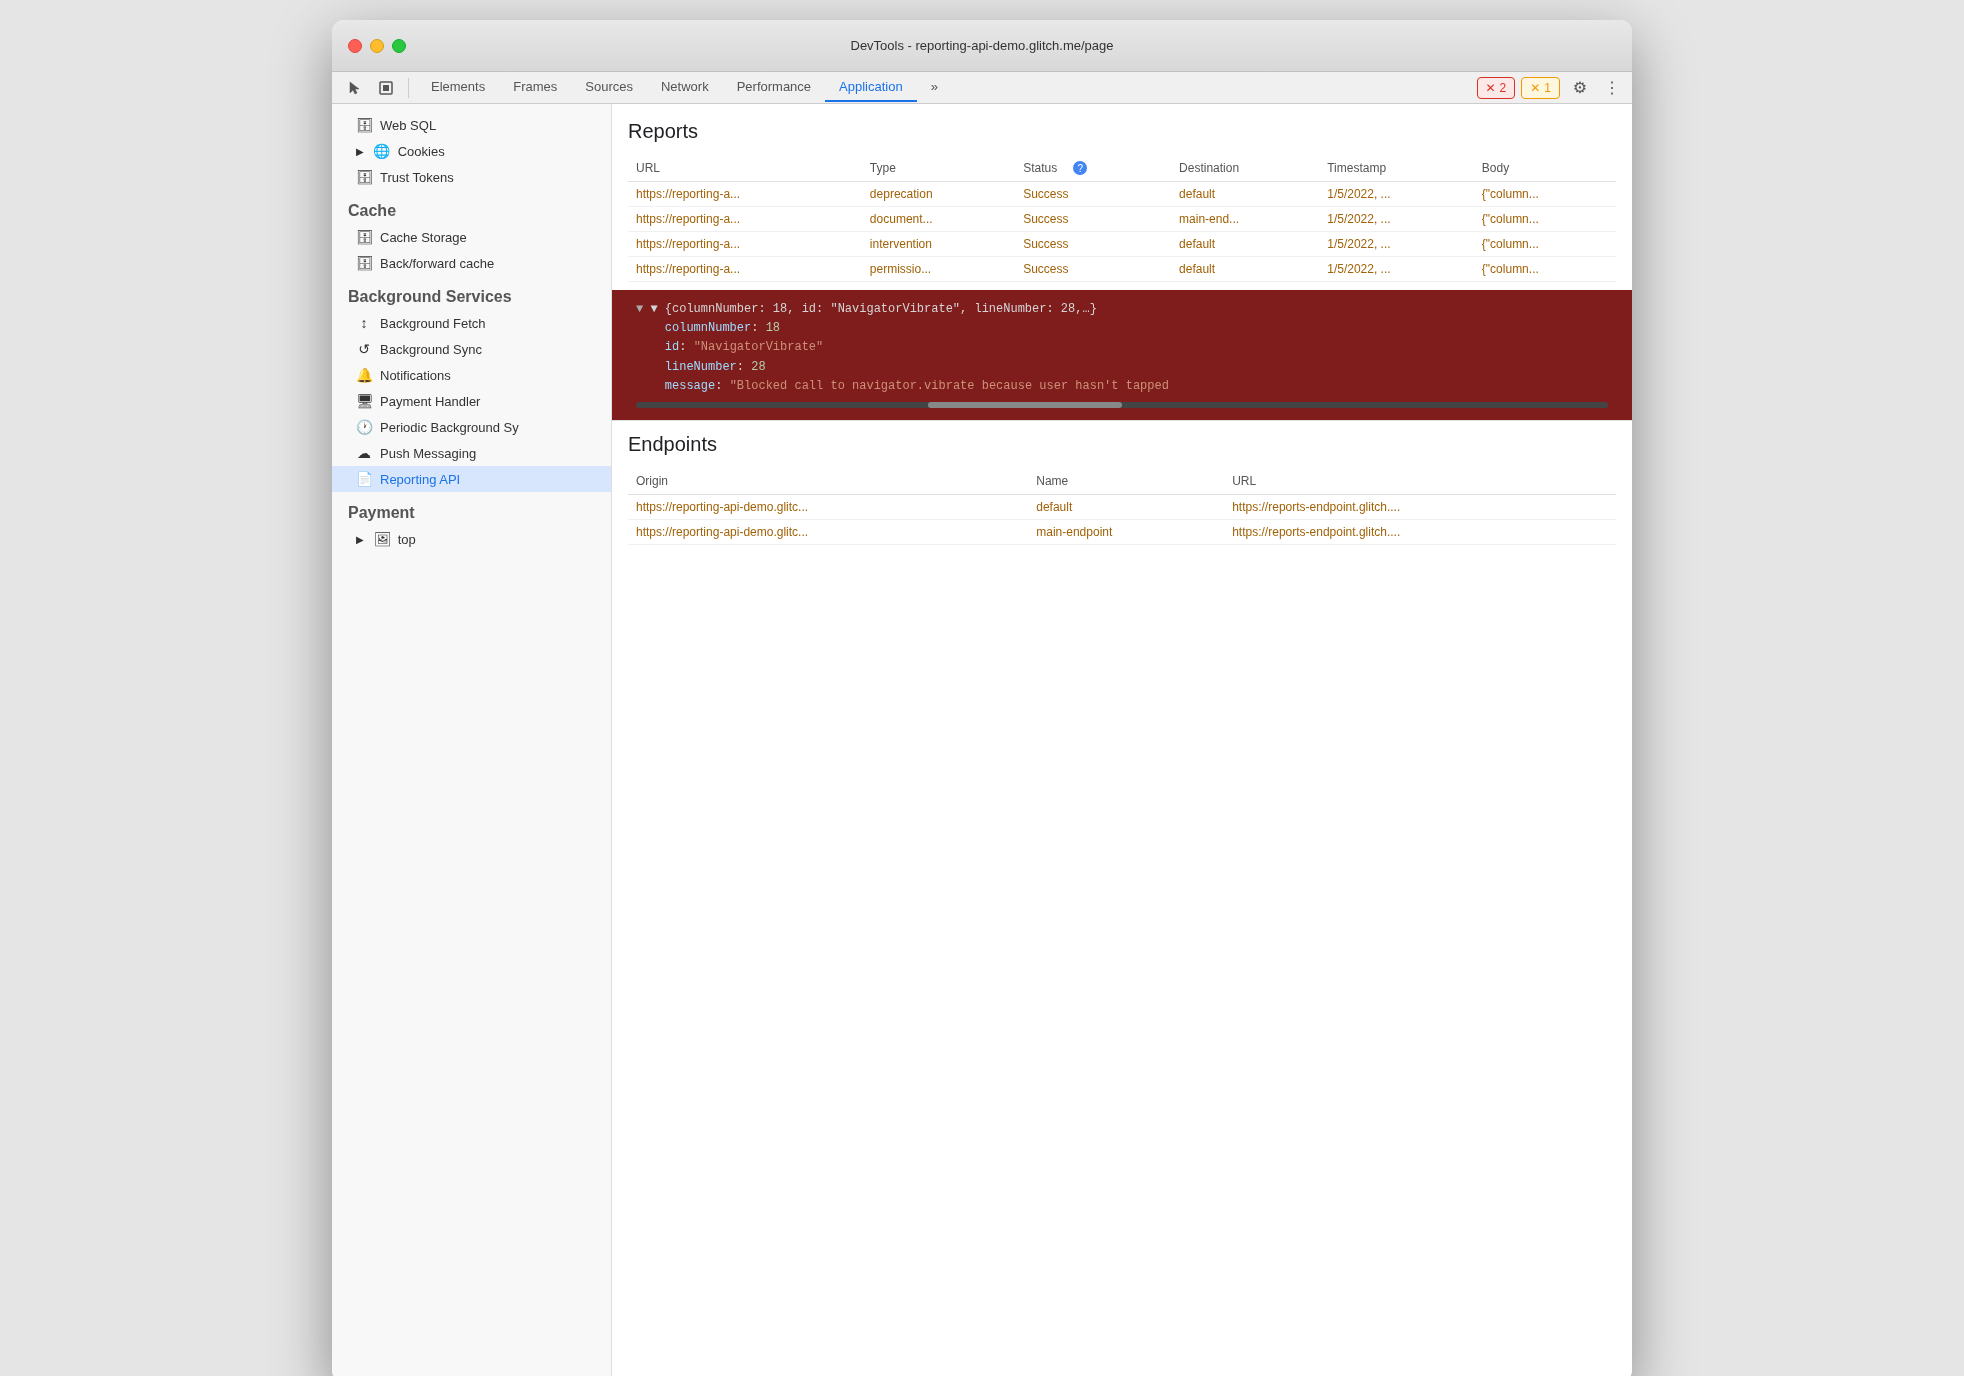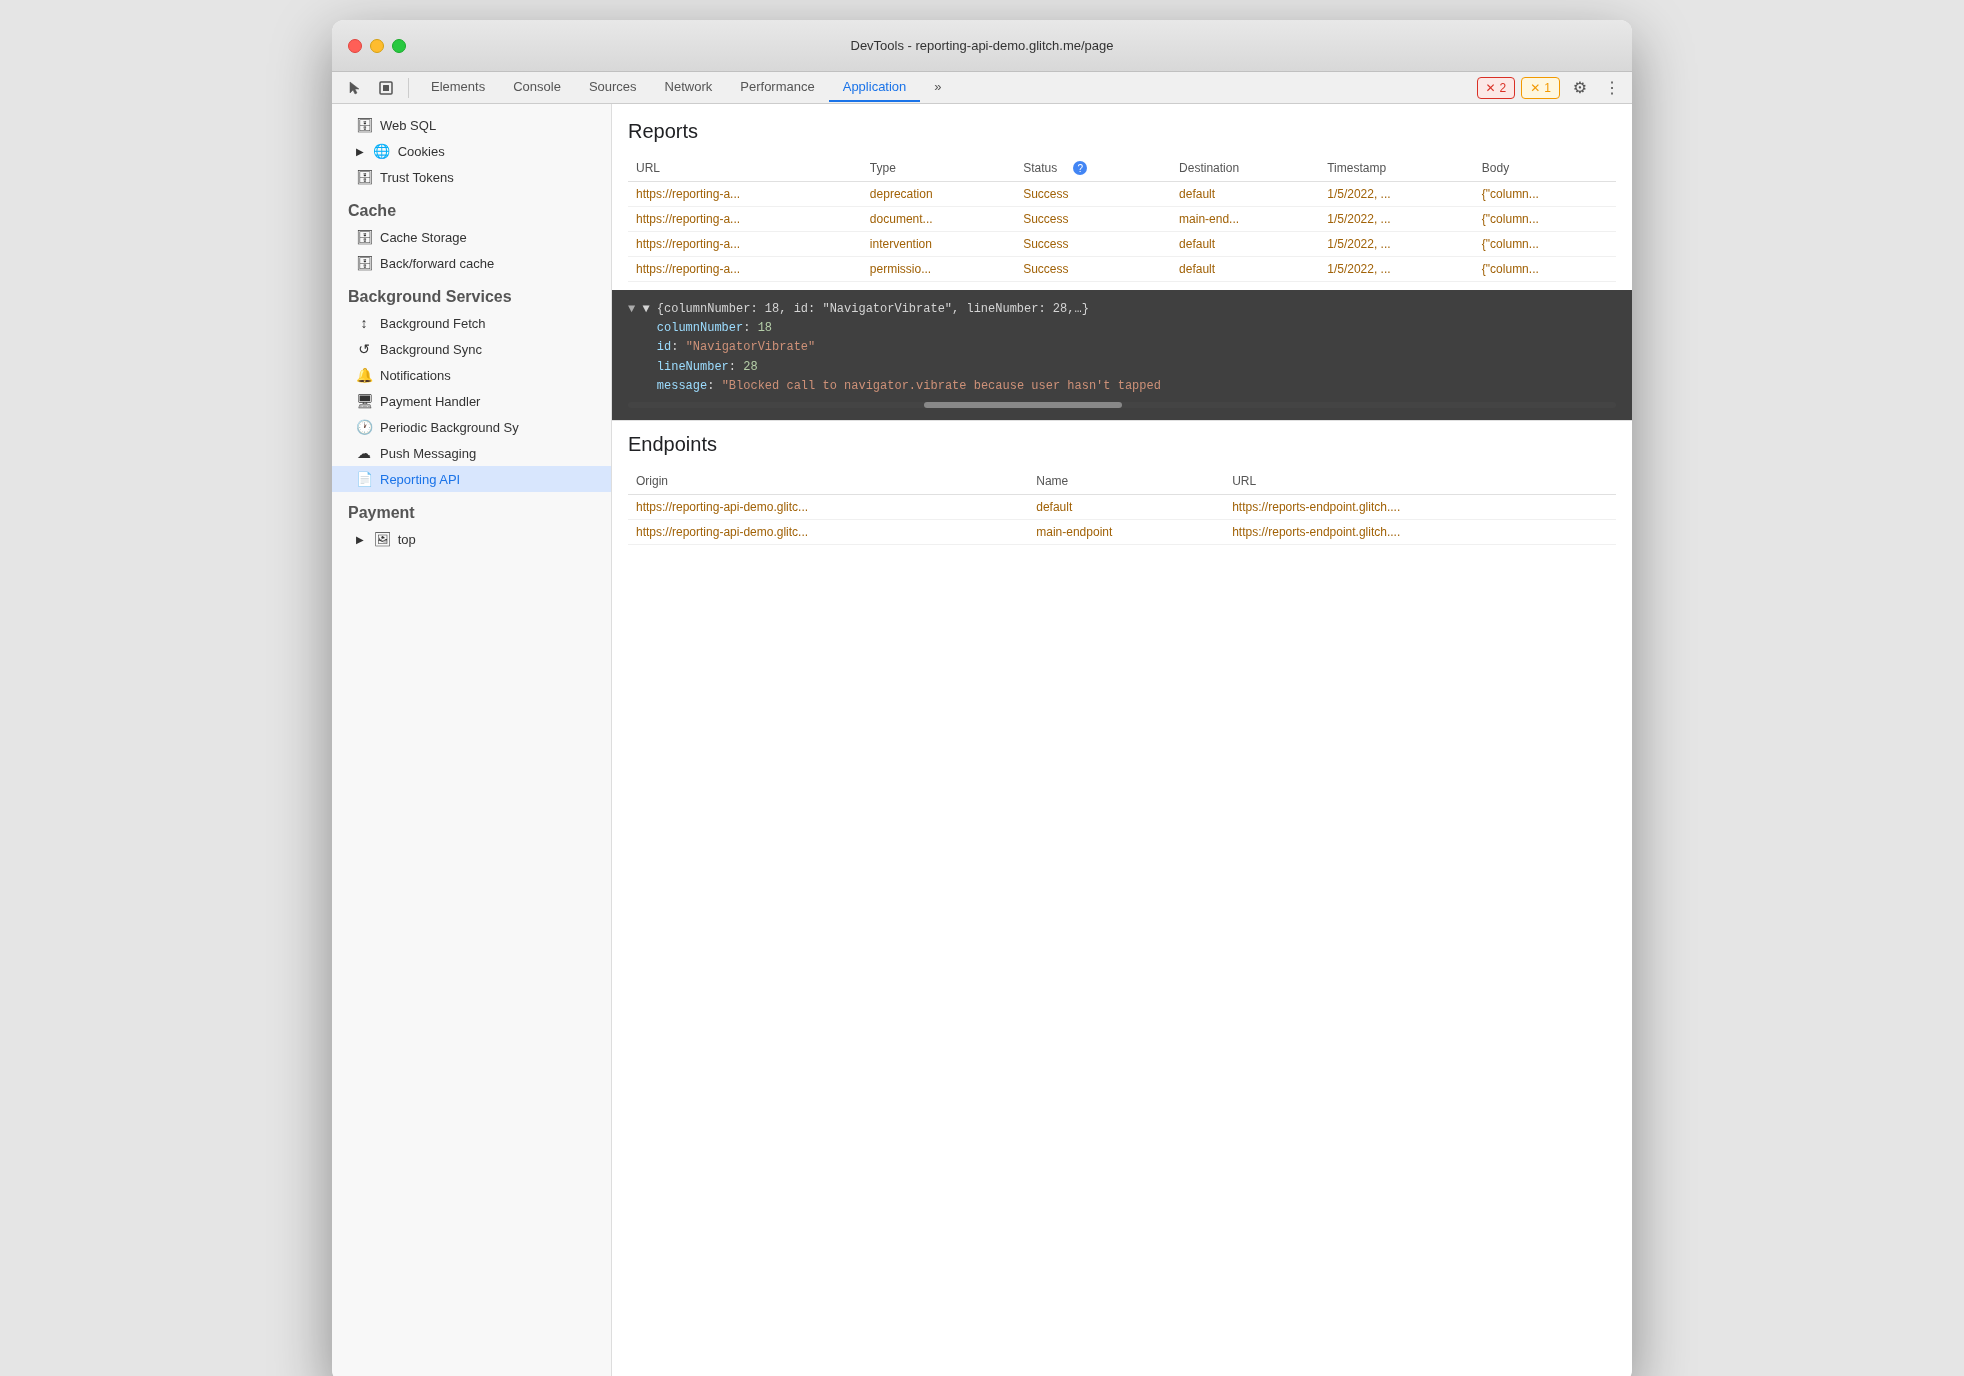--- a/index.html
+++ b/index.html
@@ -248,22 +248,22 @@
       color: white;
       font-size: 10px;
       display: inline-flex;
       align-items: center;
       justify-content: center;
       cursor: pointer;
     }
 
     
     .json-viewer {
-      background: #404040;
-      padding: 10px 16px;
+      background: #7f1d1d;
+      padding: 10px 24px;
       font-family: 'Courier New', monospace;
       font-size: 12px;
       color: #d4d4d4;
       min-height: 130px;
       overflow-x: auto;
       position: relative;
     }
     .json-line { line-height: 1.6; }
     .json-key { color: #9cdcfe; }
     .json-string { color: #ce9178; }
@@ -329,21 +329,21 @@
     <button class="toolbar-icon-btn">
       <svg width="16" height="16" viewBox="0 0 16 16" fill="none">
         <rect x="2" y="2" width="12" height="12" rx="1" stroke="#555" stroke-width="1.5" fill="none"></rect>
         <rect x="5" y="5" width="6" height="6" rx="0.5" fill="#555"></rect>
       </svg>
     </button>
     <div class="toolbar-sep"></div>
 
     <div class="toolbar-tabs">
       <div class="toolbar-tab">Elements</div>
-      <div class="toolbar-tab">Console</div>
+      <div class="toolbar-tab">Frames</div>
       <div class="toolbar-tab">Sources</div>
       <div class="toolbar-tab">Network</div>
       <div class="toolbar-tab">Performance</div>
       <div class="toolbar-tab active">Application</div>
       <div class="toolbar-tab">»</div>
     </div>
 
     <div class="toolbar-right">
       <div class="badge-btn badge-error">
         <span>✕</span>

